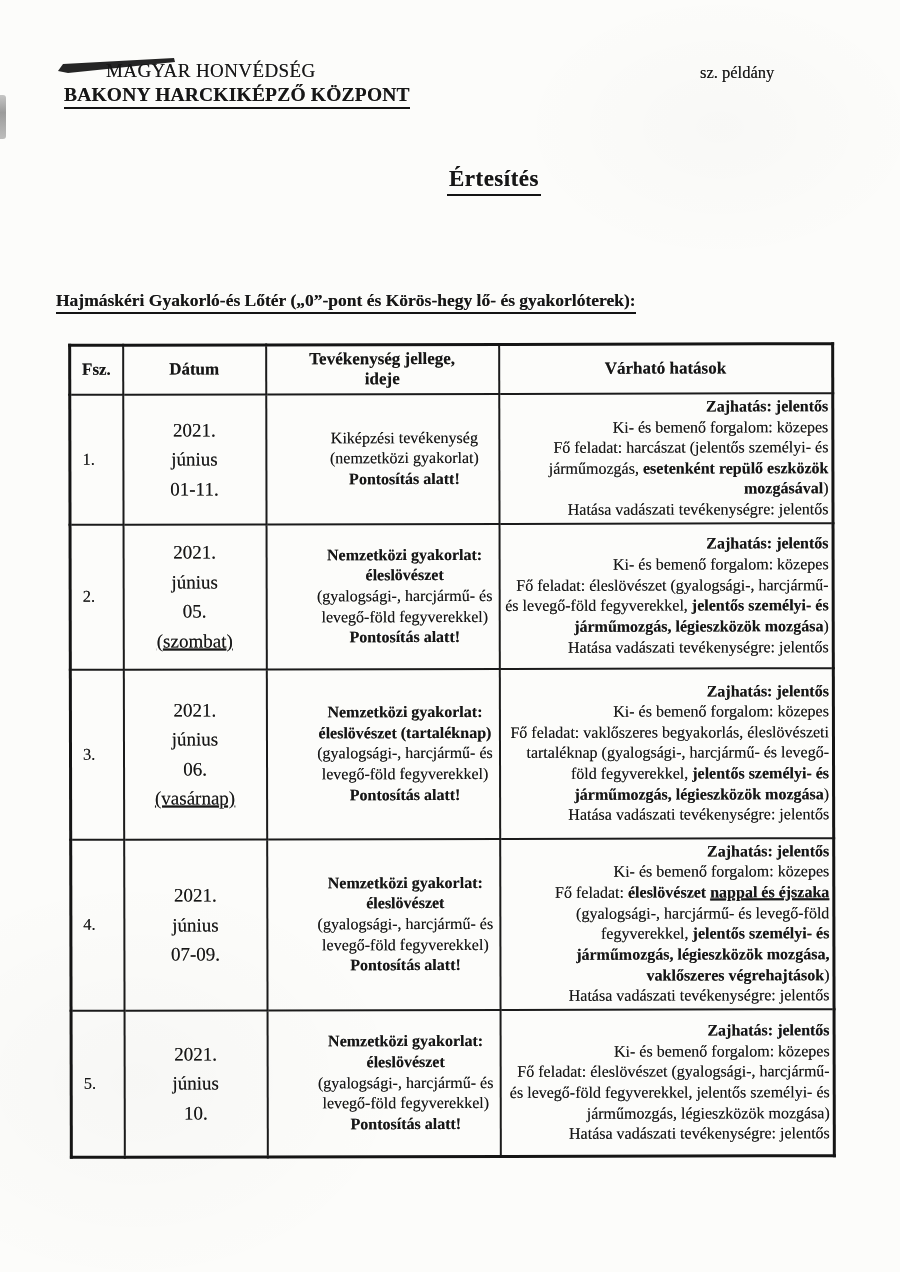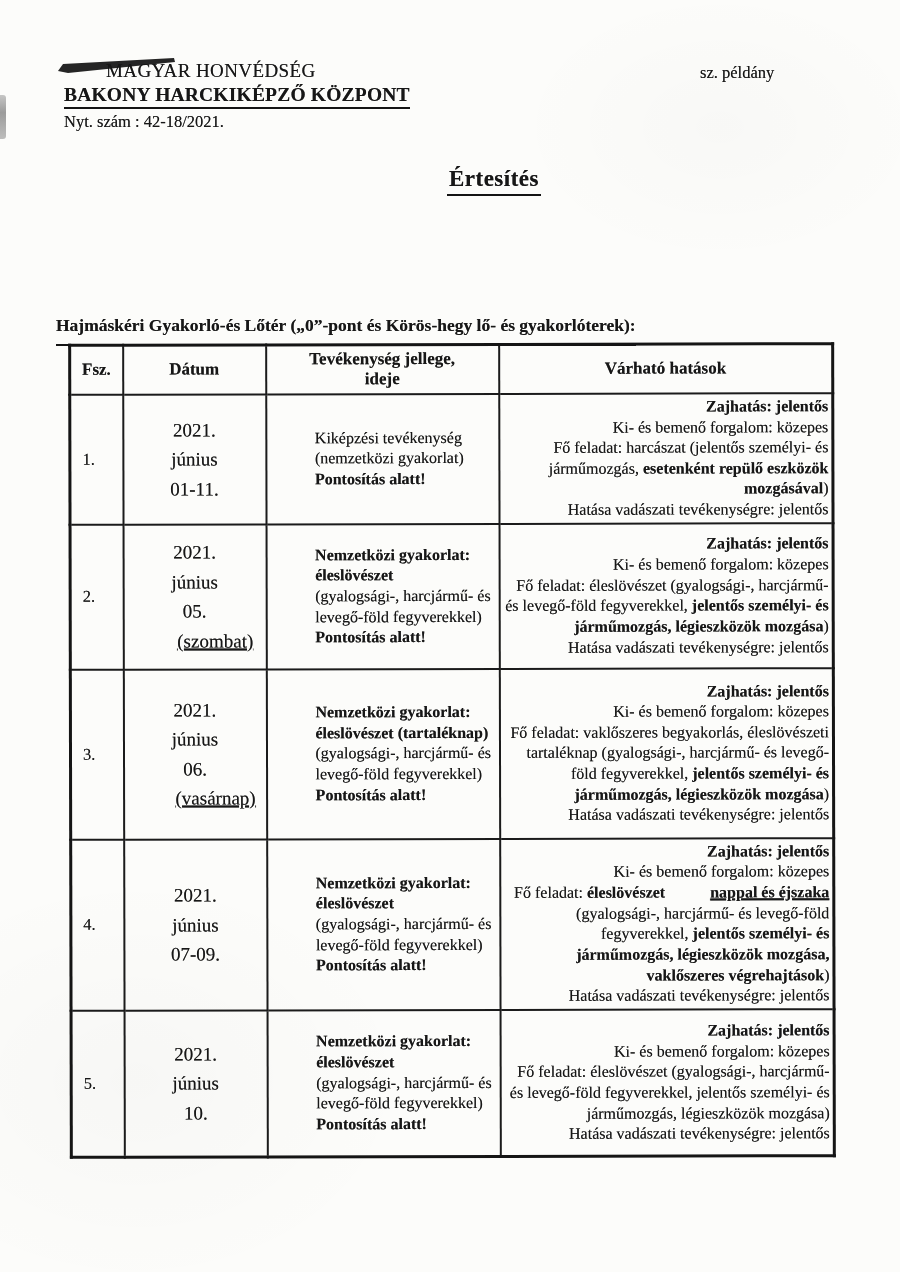--- a/index.html
+++ b/index.html
@@ -32,63 +32,62 @@
   .edge-smudge{position:absolute;left:0;top:95px;width:6px;height:44px;
         background:linear-gradient(#9a9a9a,#4d4d4d 40%,#8a8a8a);opacity:.55;border-radius:0 3px 3px 0;}
 
   .doc-title-wrap{position:absolute;left:0;top:166px;width:900px;text-align:center;padding-left:44px;}
   .doc-title{font-weight:bold;font-size:23px;display:inline-block;
         border-bottom:2.5px solid #141414;padding:0 2px 2px 2px;letter-spacing:0.5px;}
 
   .intro{position:absolute;left:56px;top:236px;width:790px;
         font-size:17px;line-height:1.58;text-align:justify;text-indent:44px;}
 
-  .section-heading{position:absolute;left:56px;top:315px;
+  .section-heading{position:absolute;left:56px;top:290px;
         font-weight:bold;font-size:17.5px;
-        border-bottom:2.5px solid #141414;padding-bottom:8px;}
+        border-bottom:2.5px solid #141414;padding-bottom:1px;}
 
   
   table.main{
     position:absolute;left:69px;top:343px;
     width:763px;table-layout:fixed;border-collapse:collapse;
     transform:rotate(-0.12deg);
   }
   table.main th, table.main td{
     border:2px solid #1b1b1b;vertical-align:middle;
   }
   table.main{border:3px solid #151515;}
   th{font-size:17px;font-weight:bold;text-align:center;padding:3px 2px;line-height:1.2;}
   thead tr{height:42px;}
   td{font-size:16px;padding:3px 4px;}
   td .b{font-weight:bold;}
-  td .u{text-decoration:underline;text-decoration-thickness:1.5px;margin-left:41px;}
+  td .u{text-decoration:underline;text-decoration-thickness:1.5px;}
   td.fsz{text-align:left;padding-left:11px;font-size:16.5px;}
   td.datum{text-align:center;font-size:19px;line-height:1.55;}
-  td.activity{line-height:1.29;padding-left:48px;}
+  td.activity{text-align:center;line-height:1.29;padding-left:48px;}
   td.effects{text-align:right;line-height:1.29;padding:2px 3px;}
   tbody tr:nth-child(1){height:130px;}
   tbody tr:nth-child(2){height:145px;}
   tbody tr:nth-child(3){height:170px;}
   tbody tr:nth-child(4){height:171px;}
   tbody tr:nth-child(5){height:147px;}
 </style>
 </head>
 <body>
 
 <div class="page">
 
   <svg class="stroke-mark" viewBox="0 0 122 20">
     <polygon points="0,14 5,7 116,1 117,5 10,16" fill="#121212" opacity="0.92"></polygon>
   </svg>
   <div class="edge-smudge"></div>
 
   <div class="org-block">
     <div class="org1 ink">MAGYAR HONVÉDSÉG</div>
     <div><span class="org2 ink">BAKONY HARCKIKÉPZŐ KÖZPONT</span></div>
-    <div class="reg ink">Nyt. szám : 42-18/2021.</div>
   </div>
 
   <div class="copy-label ink">sz. példány</div>
 
   <div class="doc-title-wrap">
     <span class="doc-title ink">Értesítés</span>
   </div>
 
 
   <div class="section-heading ink">Hajmáskéri Gyakorló-és Lőtér („0”-pont és Körös-hegy lő- és gyakorlóterek):</div>

